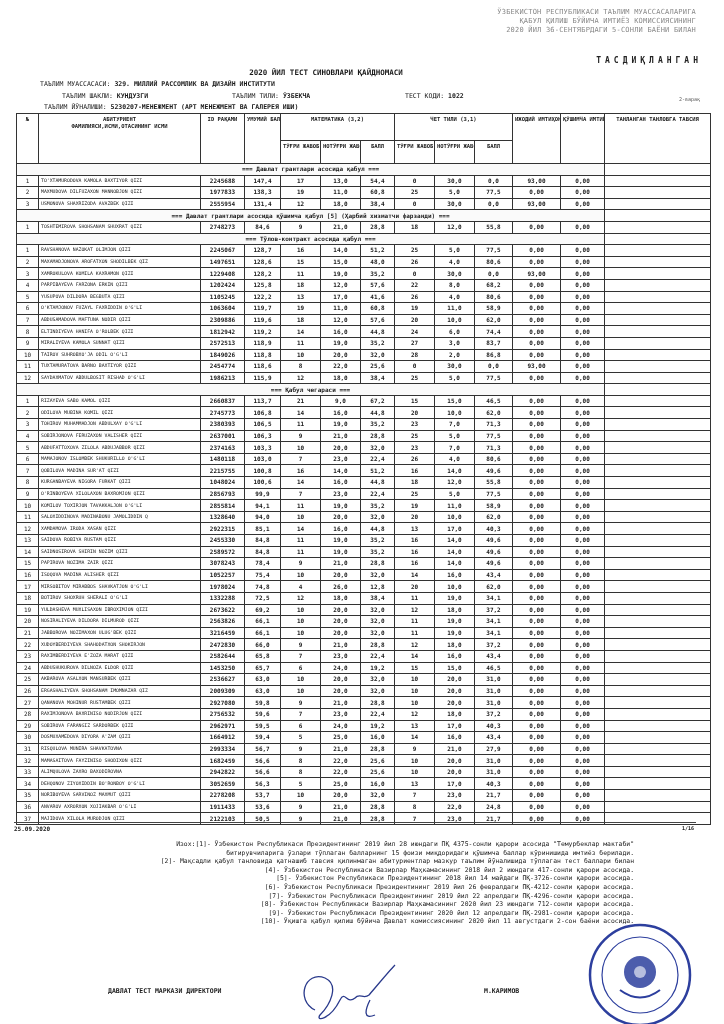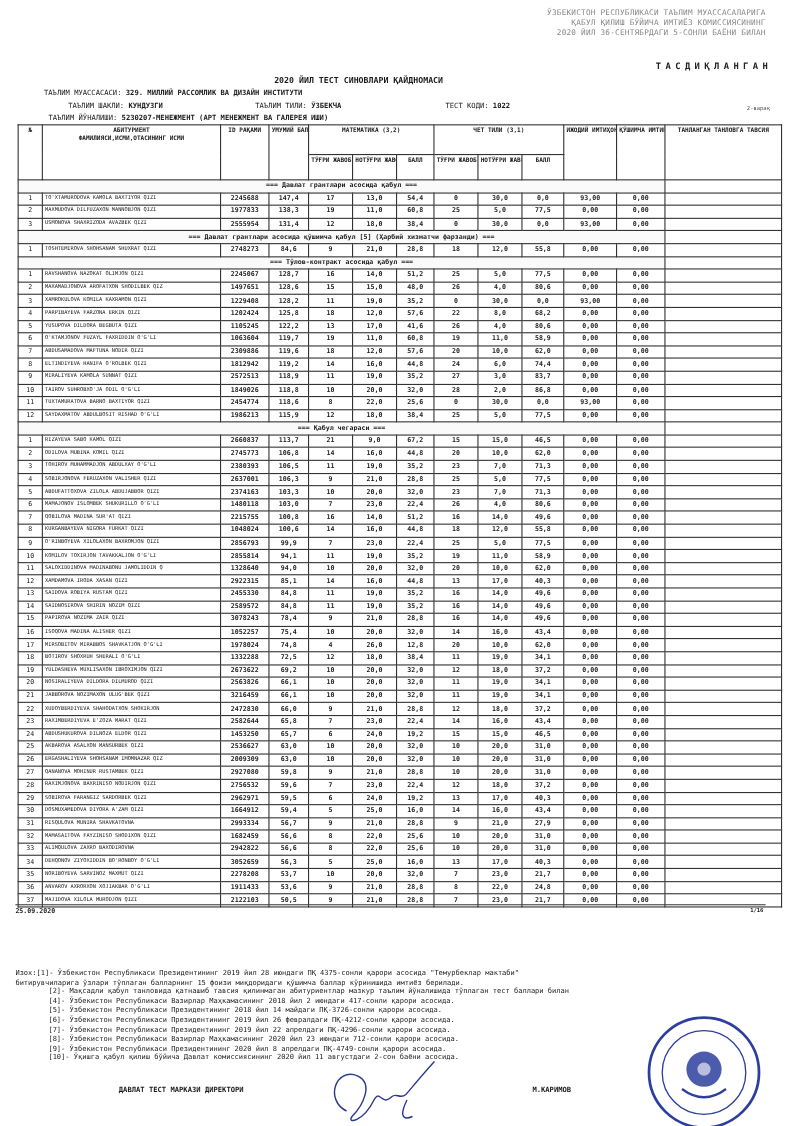--- a/index.html
+++ b/index.html
@@ -15,21 +15,21 @@
   table.main th{font-weight:bold;font-size:5.5px;text-align:center;line-height:7px;vertical-align:top;padding-top:2px;}
   td.num{text-align:center;}
   td.name{font-size:4.8px;}
   td.idc{font-weight:bold;text-align:center;}
   td.c{text-align:center;font-weight:bold;}
   td.sec{text-align:center;font-weight:bold;font-size:6px;background:#fafafa;}
   td.blank{border-top:none;border-bottom:none;}
   .footer-date{position:absolute;left:14px;top:825px;font-size:6px;font-weight:bold;}
   .footer-page{position:absolute;right:30px;top:825px;font-size:5px;font-weight:bold;}
   .footline{position:absolute;left:14px;right:28px;top:822px;border-top:1.5px solid #444;}
-  .notes{position:absolute;left:14px;top:880px;width:620px;font-size:6.4px;line-height:8.6px;}
+  .notes{position:absolute;left:14px;top:840px;width:620px;font-size:6.4px;line-height:8.6px;text-align:right;}
   .notes .ind{padding-left:30px;}
   .sig-label{position:absolute;left:108px;top:987px;font-size:6.5px;font-weight:bold;}
   .sig-name{position:absolute;left:460px;top:987px;font-size:6.5px;font-weight:bold;margin-left:24px;}
   .signature{position:absolute;left:285px;top:960px;}
   .stamp{position:absolute;left:585px;top:920px;}
 </style>
 </head>
 <body>
 
 <div class="approval">
@@ -924,21 +924,21 @@
 
 <div class="notes">
   <div>Изох:[1]- Ўзбекистон Республикаси Президентининг 2019 йил 28 июндаги ПҚ 4375-сонли қарори асосида "Темурбеклар мактаби"</div>
   <div>битирувчиларига ўзлари тўплаган балларнинг 15 фоизи миқдоридаги қўшимча баллар кўринишида имтиёз берилади.</div>
   <div class="ind">[2]- Мақсадли қабул танловида қатнашиб тавсия қилинмаган абитуриентлар мазкур таълим йўналишида тўплаган тест баллари билан</div>
   <div class="ind">[4]- Ўзбекистон Республикаси Вазирлар Маҳкамасининг 2018 йил 2 июндаги 417-сонли қарори асосида.</div>
   <div class="ind">[5]- Ўзбекистон Республикаси Президентининг 2018 йил 14 майдаги ПҚ-3726-сонли қарори асосида.</div>
   <div class="ind">[6]- Ўзбекистон Республикаси Президентининг 2019 йил 26 февралдаги ПҚ-4212-сонли қарори асосида.</div>
   <div class="ind">[7]- Ўзбекистон Республикаси Президентининг 2019 йил 22 апрелдаги ПҚ-4296-сонли қарори асосида.</div>
   <div class="ind">[8]- Ўзбекистон Республикаси Вазирлар Маҳкамасининг 2020 йил 23 июндаги 712-сонли қарори асосида.</div>
-  <div class="ind">[9]- Ўзбекистон Республикаси Президентининг 2020 йил 8 апрелдаги ПҚ-4749-сонли қарори асосида.</div>
+  <div class="ind">[9]- Ўзбекистон Республикаси Президентининг 2020 йил 12 апрелдаги ПҚ-2981-сонли қарори асосида.</div>
   <div class="ind">[10]- Ўқишга қабул қилиш бўйича Давлат комиссиясининг 2020 йил 11 августдаги 2-сон баёни асосида.</div>
 </div>
 
 <div class="sig-label">ДАВЛАТ ТЕСТ МАРКАЗИ ДИРЕКТОРИ</div>
 <div class="signature">
   <svg width="130" height="70" viewBox="0 0 130 70">
     <path d="M30 50 C10 40 20 10 40 18 C55 25 45 45 35 55 C30 62 45 60 55 40 C60 30 62 45 70 38 C75 32 78 40 84 35 C90 28 105 10 110 5 M85 40 C80 50 78 60 90 55" fill="none" stroke="#2a3a8c" stroke-width="1.3"></path>
   </svg>
 </div>
 <div class="sig-name">М.КАРИМОВ</div>

